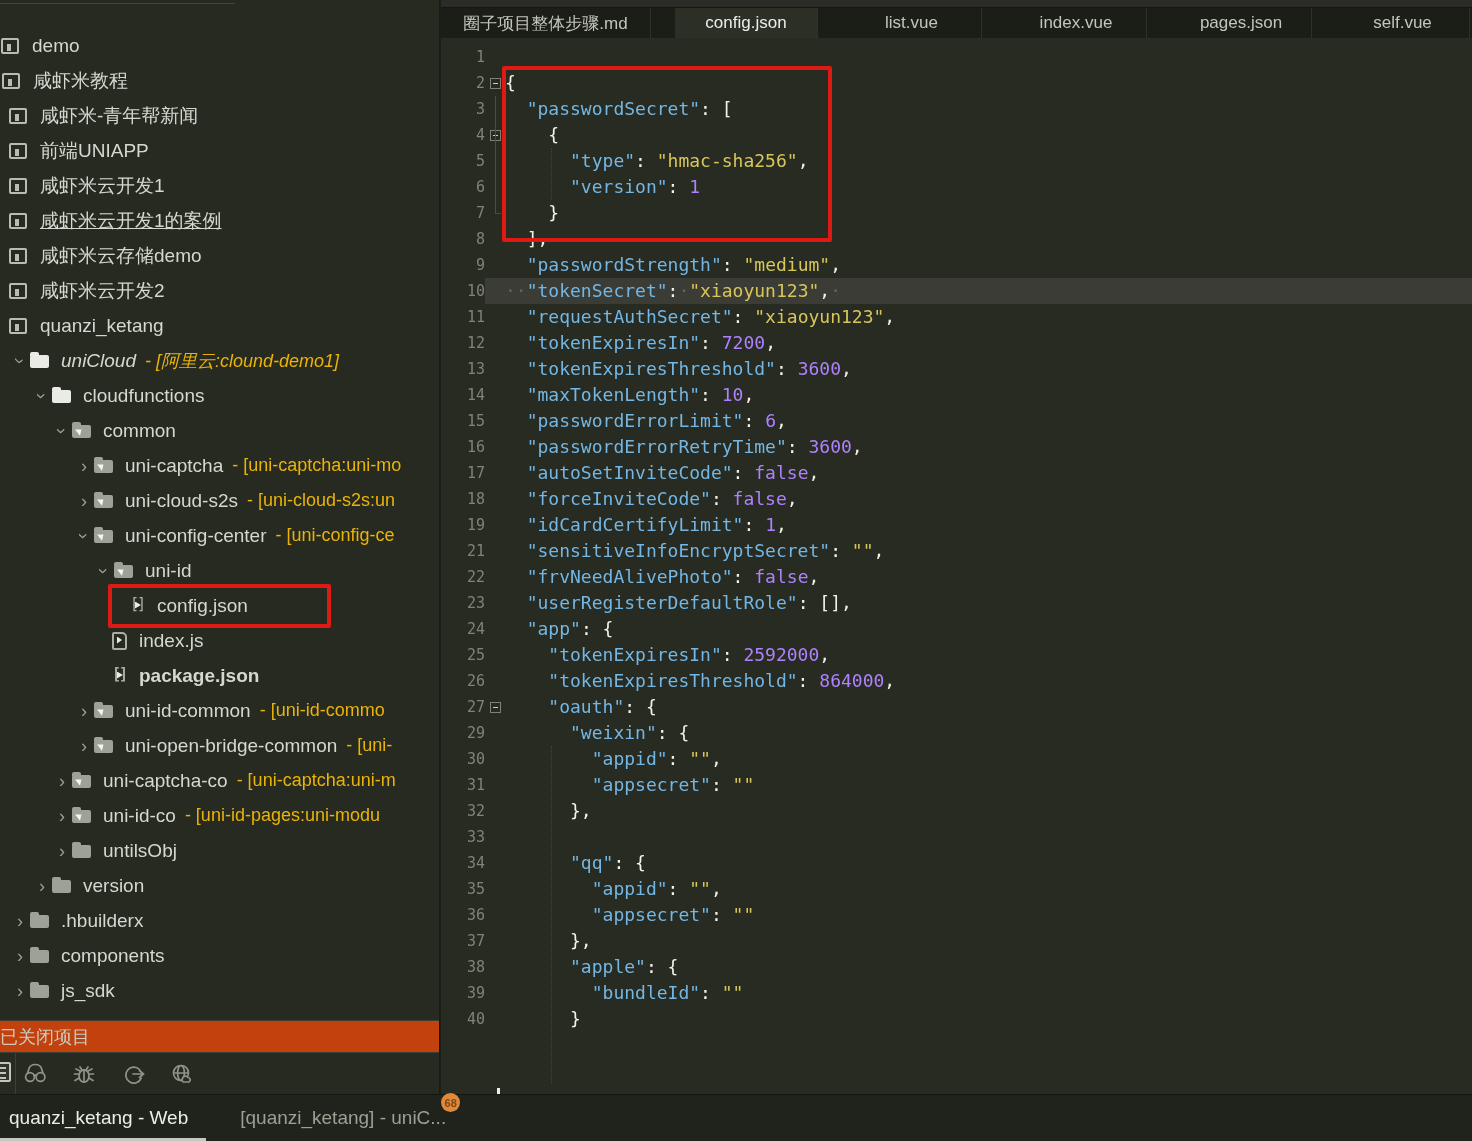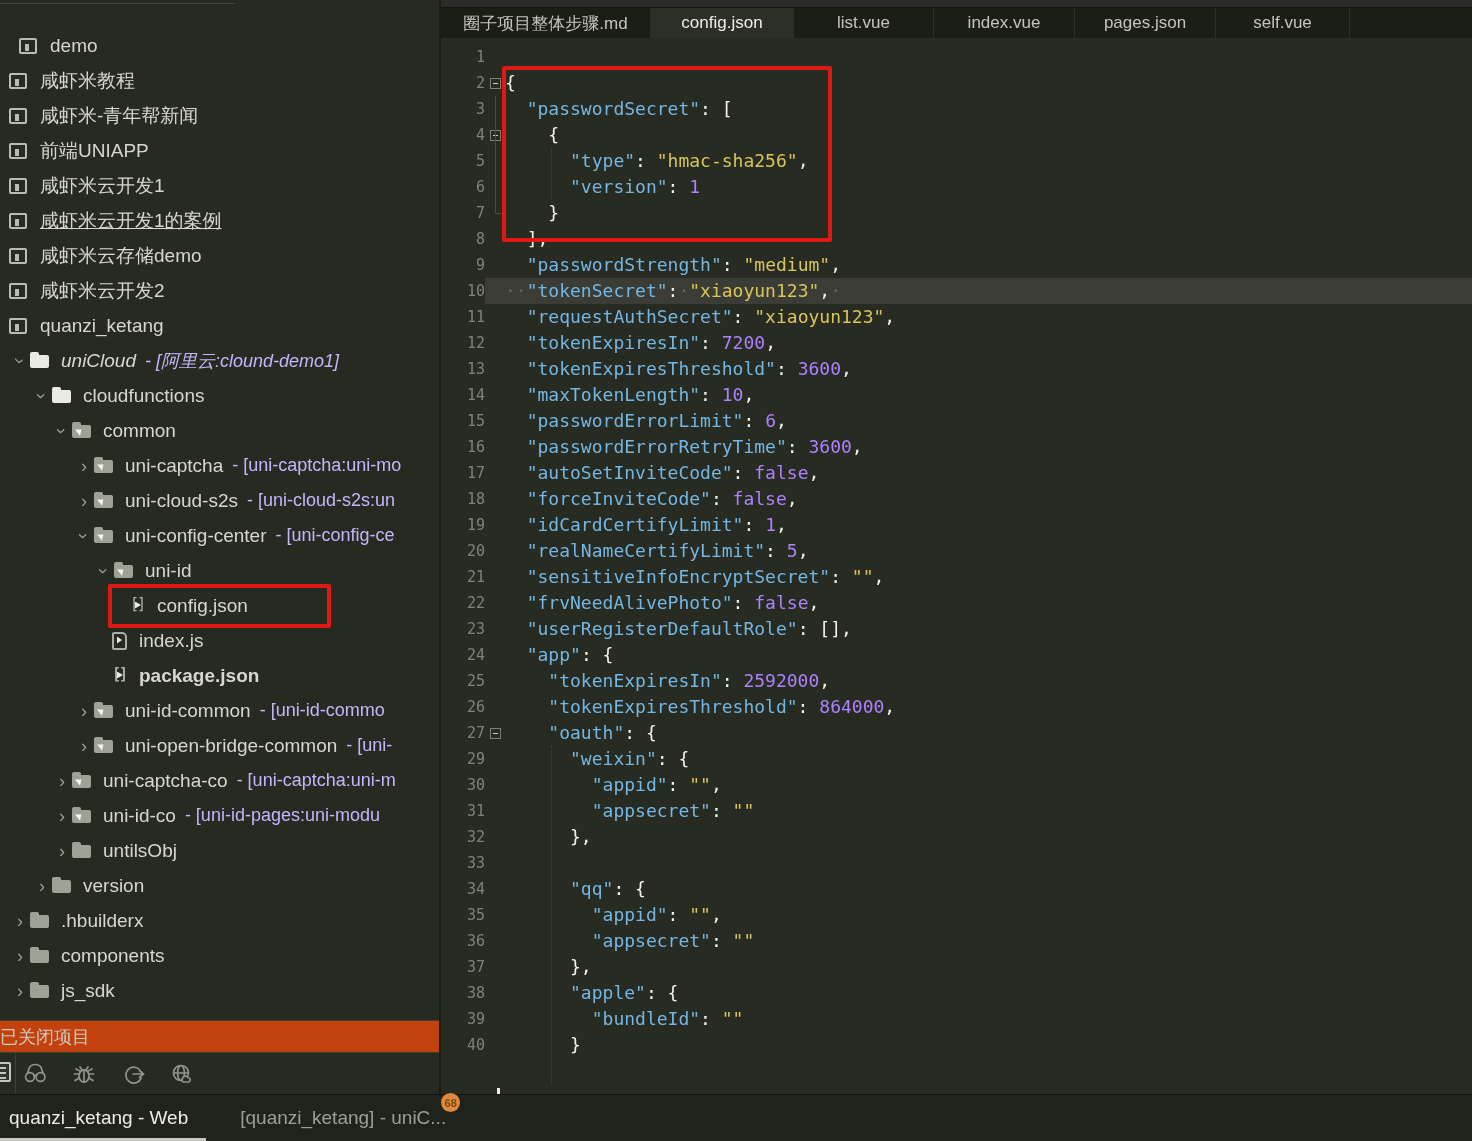--- a/index.html
+++ b/index.html
@@ -8,21 +8,21 @@
   #app { position:relative; width:1472px; height:1141px; }
 
   
   #sidebar { position:absolute; left:0; top:0; width:440px; height:1094px;
              background:#262a20; border-right:1px solid #191b15; overflow:hidden; }
   #sidebar-topline { position:absolute; left:0; top:3px; width:235px; height:1px; background:#41463a; }
   #tree { position:absolute; left:0; top:28px; width:440px; }
   .trow { height:35px; display:flex; align-items:center; white-space:nowrap; overflow:hidden;
           color:#d6d8d0; font-size:19px; cursor:default; }
   .trow .lbl { color:#d6d8d0; }
-  .trow .sec { color:#c4b5fd; margin-left:9px; font-size:18px; }
+  .trow .sec { color:#eab308; margin-left:9px; font-size:18px; }
   .chev { width:20px; flex:0 0 20px; color:#9aa093; font-size:18px; line-height:18px;
           display:flex; align-items:center; justify-content:center; }
   .chev.open  { transform:rotate(90deg); }
   
   .picon { width:18px; height:16px; border:2px solid #b9bcb3; border-radius:2px;
            margin-right:13px; flex:0 0 18px; position:relative; }
   .picon i { position:absolute; left:4px; bottom:1px; width:4px; height:7px; background:#b9bcb3; }
   
   .ficon { width:19px; height:13px; border-radius:2px; margin-right:12px; flex:0 0 19px;
            position:relative; margin-top:2px; }
@@ -60,21 +60,21 @@
                         box-shadow:0 5px 0 #c2c5bc, 0 10px 0 #c2c5bc; }
   .tb-ic { margin-left:21px; width:28px; height:26px; display:flex; align-items:center;
            justify-content:center; cursor:pointer; }
   .tb-ic svg { stroke:#8f9389; fill:none; stroke-width:1.7; stroke-linecap:round; }
 
   
   #editor { position:absolute; left:441px; top:0; right:0; height:1094px; background:#272b21; }
   #tab-strip { position:absolute; left:0; top:0; right:0; height:8px; background:#2b2c27;
                border-bottom:1px solid #15160f; }
   #tabbar { position:absolute; left:0; top:8px; right:0; height:30px; background:#1b1d17;
-            display:flex; }
+            display:flex;gap:24px; }
   .tab { height:30px; display:flex; align-items:center; justify-content:center;
          font-size:17px; color:#c3c5bd; border-right:1px solid #2e3029; cursor:pointer;
          padding:0 20px; }
   .tab.active { background:#2c2f26; color:#ecede7; }
   #code { position:absolute; left:0; top:38px; right:0; bottom:0; padding-top:6px; overflow:hidden;
           font-family:"DejaVu Sans Mono","Liberation Mono",monospace; cursor:text; }
   .cl { height:26px; display:flex; }
   .cl .num { width:44px; flex:0 0 44px; text-align:right; color:#7f837a; font-size:15px;
              line-height:26px; user-select:none; }
   .cl .foldc { width:20px; flex:0 0 20px; display:flex; align-items:center; justify-content:center; }
@@ -110,27 +110,27 @@
                    display:flex; align-items:center; justify-content:center; }
 </style>
 </head>
 <body>
 
 <div id="app">
 
   <aside id="sidebar">
     <div id="sidebar-topline"></div>
     <div id="tree">
-        <div class="trow" style="padding-left: 19px;">
+        <div class="trow" style="padding-left: 1px;">
           <span class="picon">
             <i></i>
           </span>
           <span class="lbl">demo</span>
         </div>
-        <div class="trow" style="padding-left: 9px;">
+        <div class="trow" style="padding-left: 2px;">
           <span class="picon">
             <i></i>
           </span>
           <span class="lbl">咸虾米教程</span>
         </div>
         <div class="trow" style="padding-left: 9px;">
           <span class="picon">
             <i></i>
           </span>
           <span class="lbl">咸虾米-青年帮新闻</span>
@@ -480,27 +480,20 @@
           </div>
         </div>
         <div class="cl">
           <span class="num">19</span>
           <span class="foldc"></span>
           <div class="body">
             <span class="txt"><span class="tok-p">  </span><span class="tok-k">"idCardCertifyLimit"</span><span class="tok-p">: </span><span class="tok-n">1</span><span class="tok-p">,</span></span>
           </div>
         </div>
         <div class="cl">
-          <span class="num">20</span>
-          <span class="foldc"></span>
-          <div class="body">
-            <span class="txt"><span class="tok-p">  </span><span class="tok-k">"realNameCertifyLimit"</span><span class="tok-p">: </span><span class="tok-n">5</span><span class="tok-p">,</span></span>
-          </div>
-        </div>
-        <div class="cl">
           <span class="num">21</span>
           <span class="foldc"></span>
           <div class="body">
             <span class="txt"><span class="tok-p">  </span><span class="tok-k">"sensitiveInfoEncryptSecret"</span><span class="tok-p">: </span><span class="tok-s">""</span><span class="tok-p">,</span></span>
           </div>
         </div>
         <div class="cl">
           <span class="num">22</span>
           <span class="foldc"></span>
           <div class="body">

